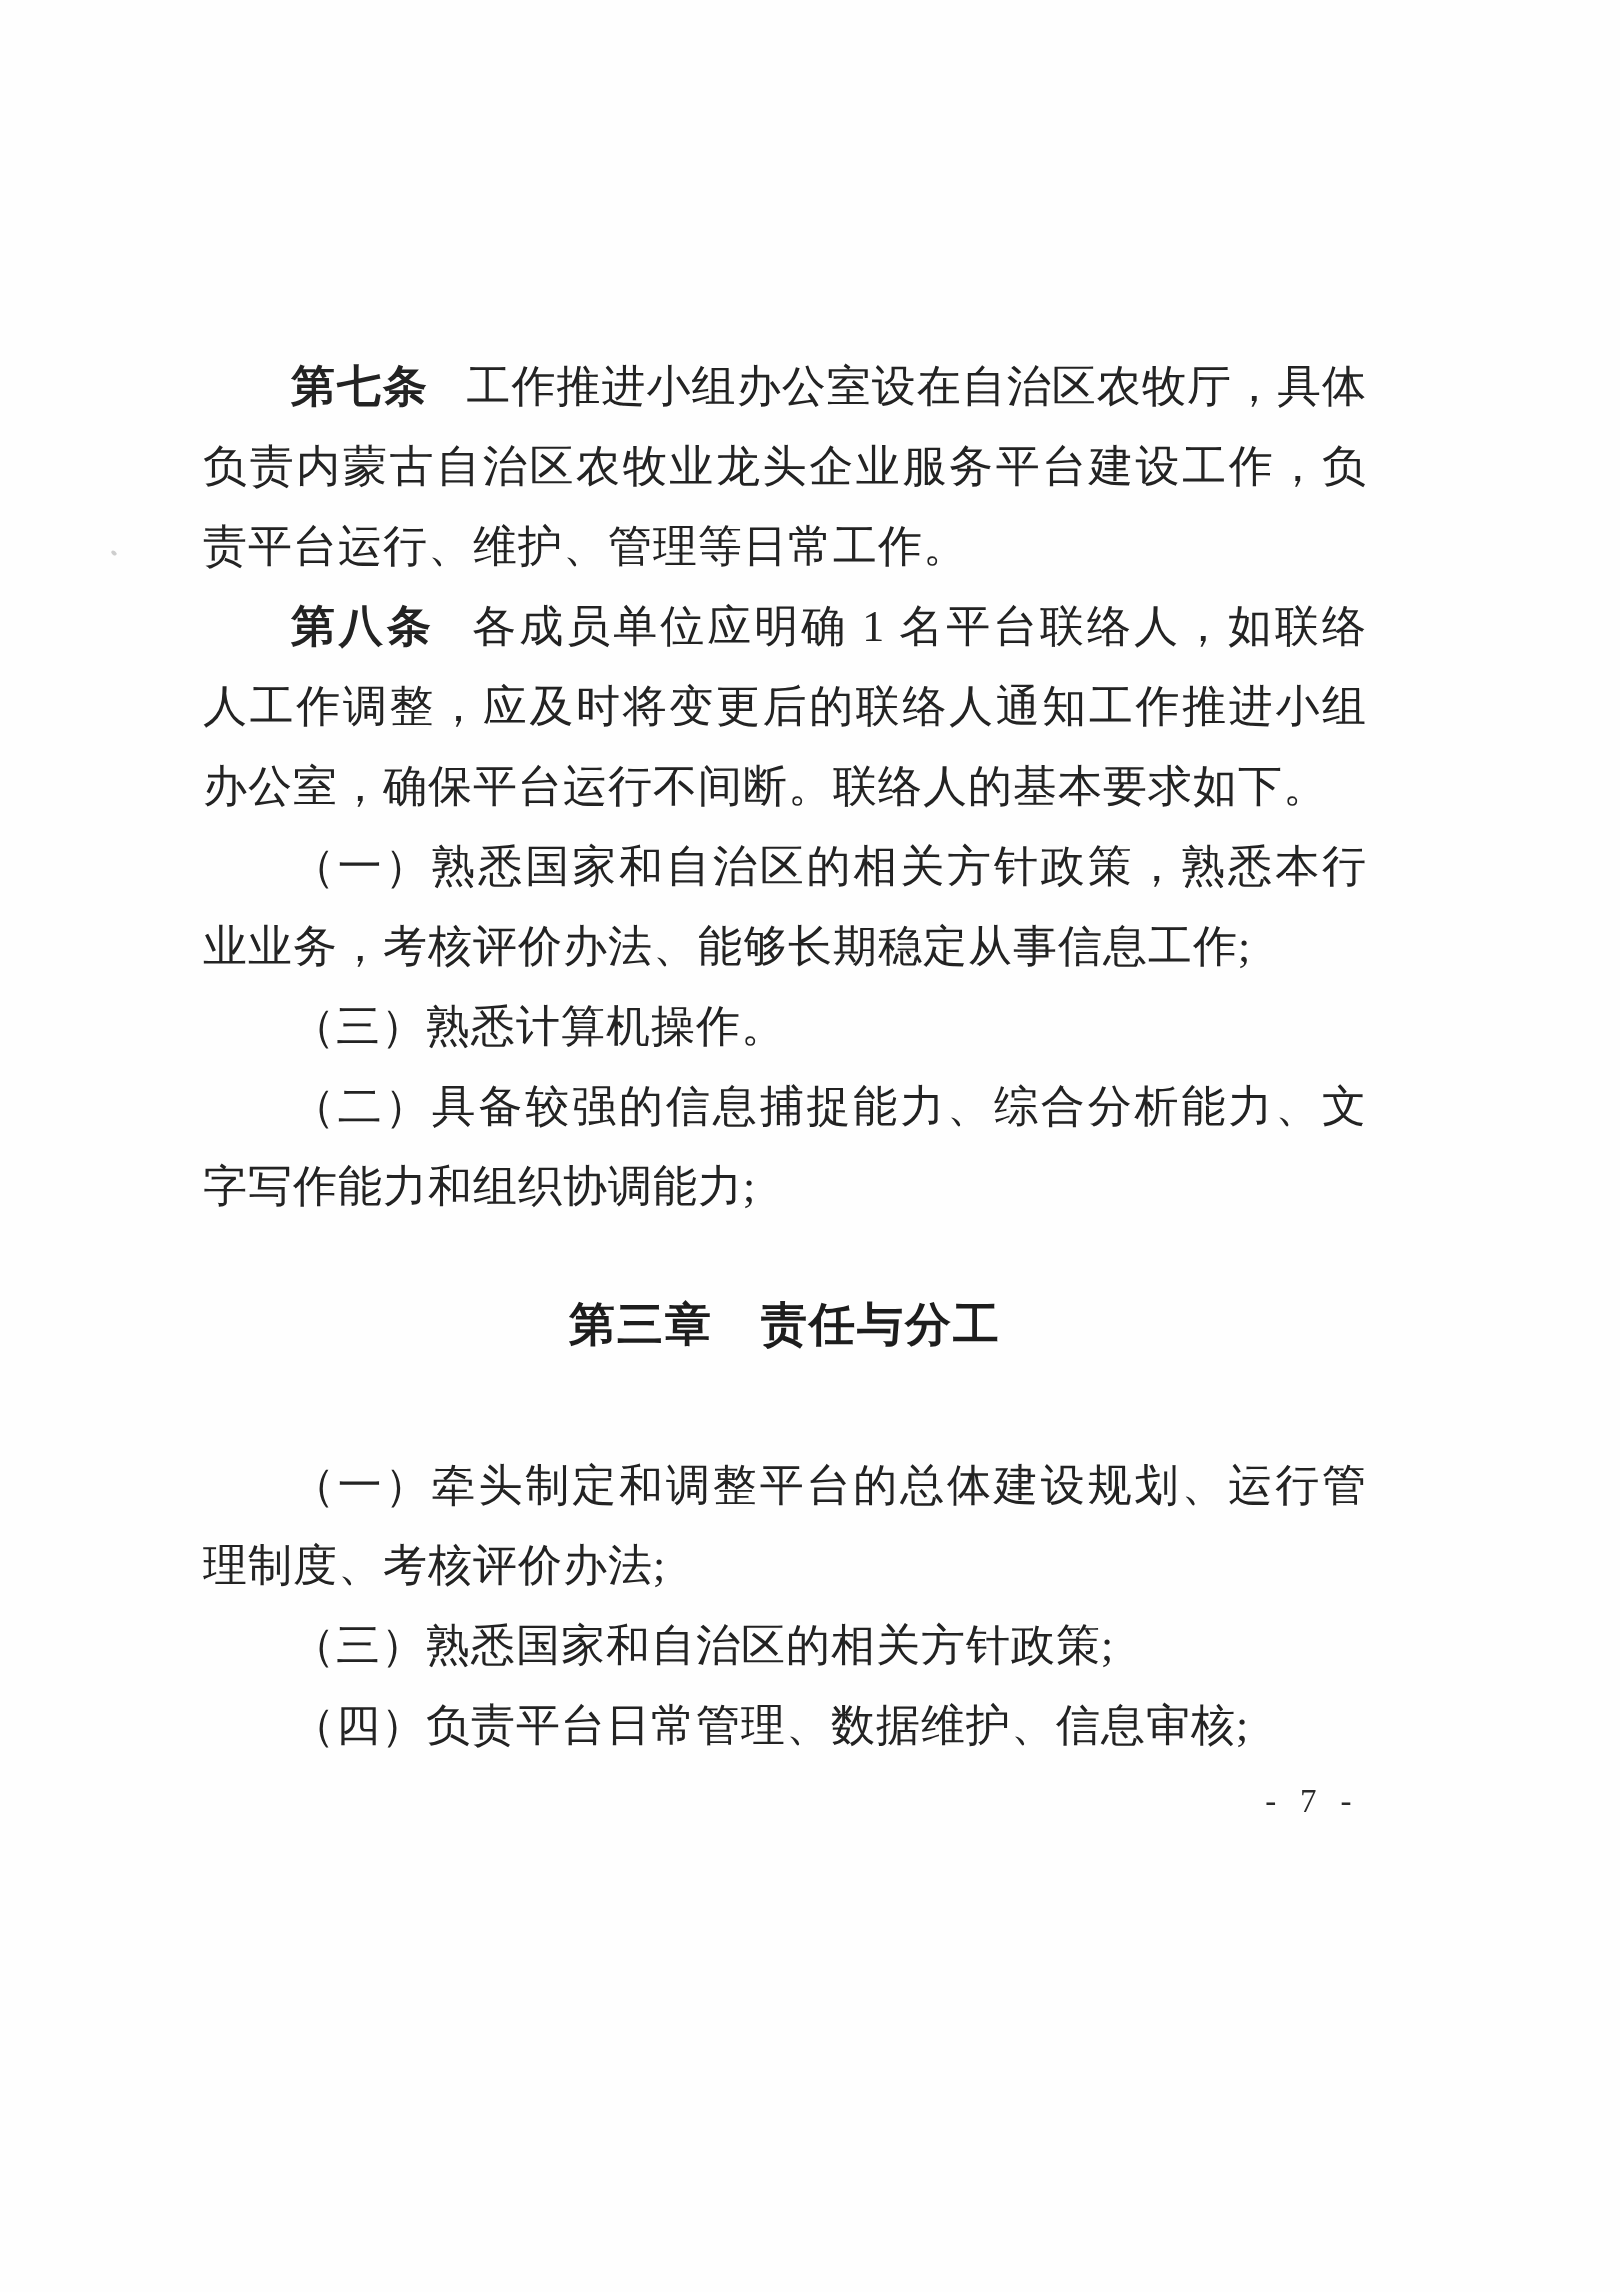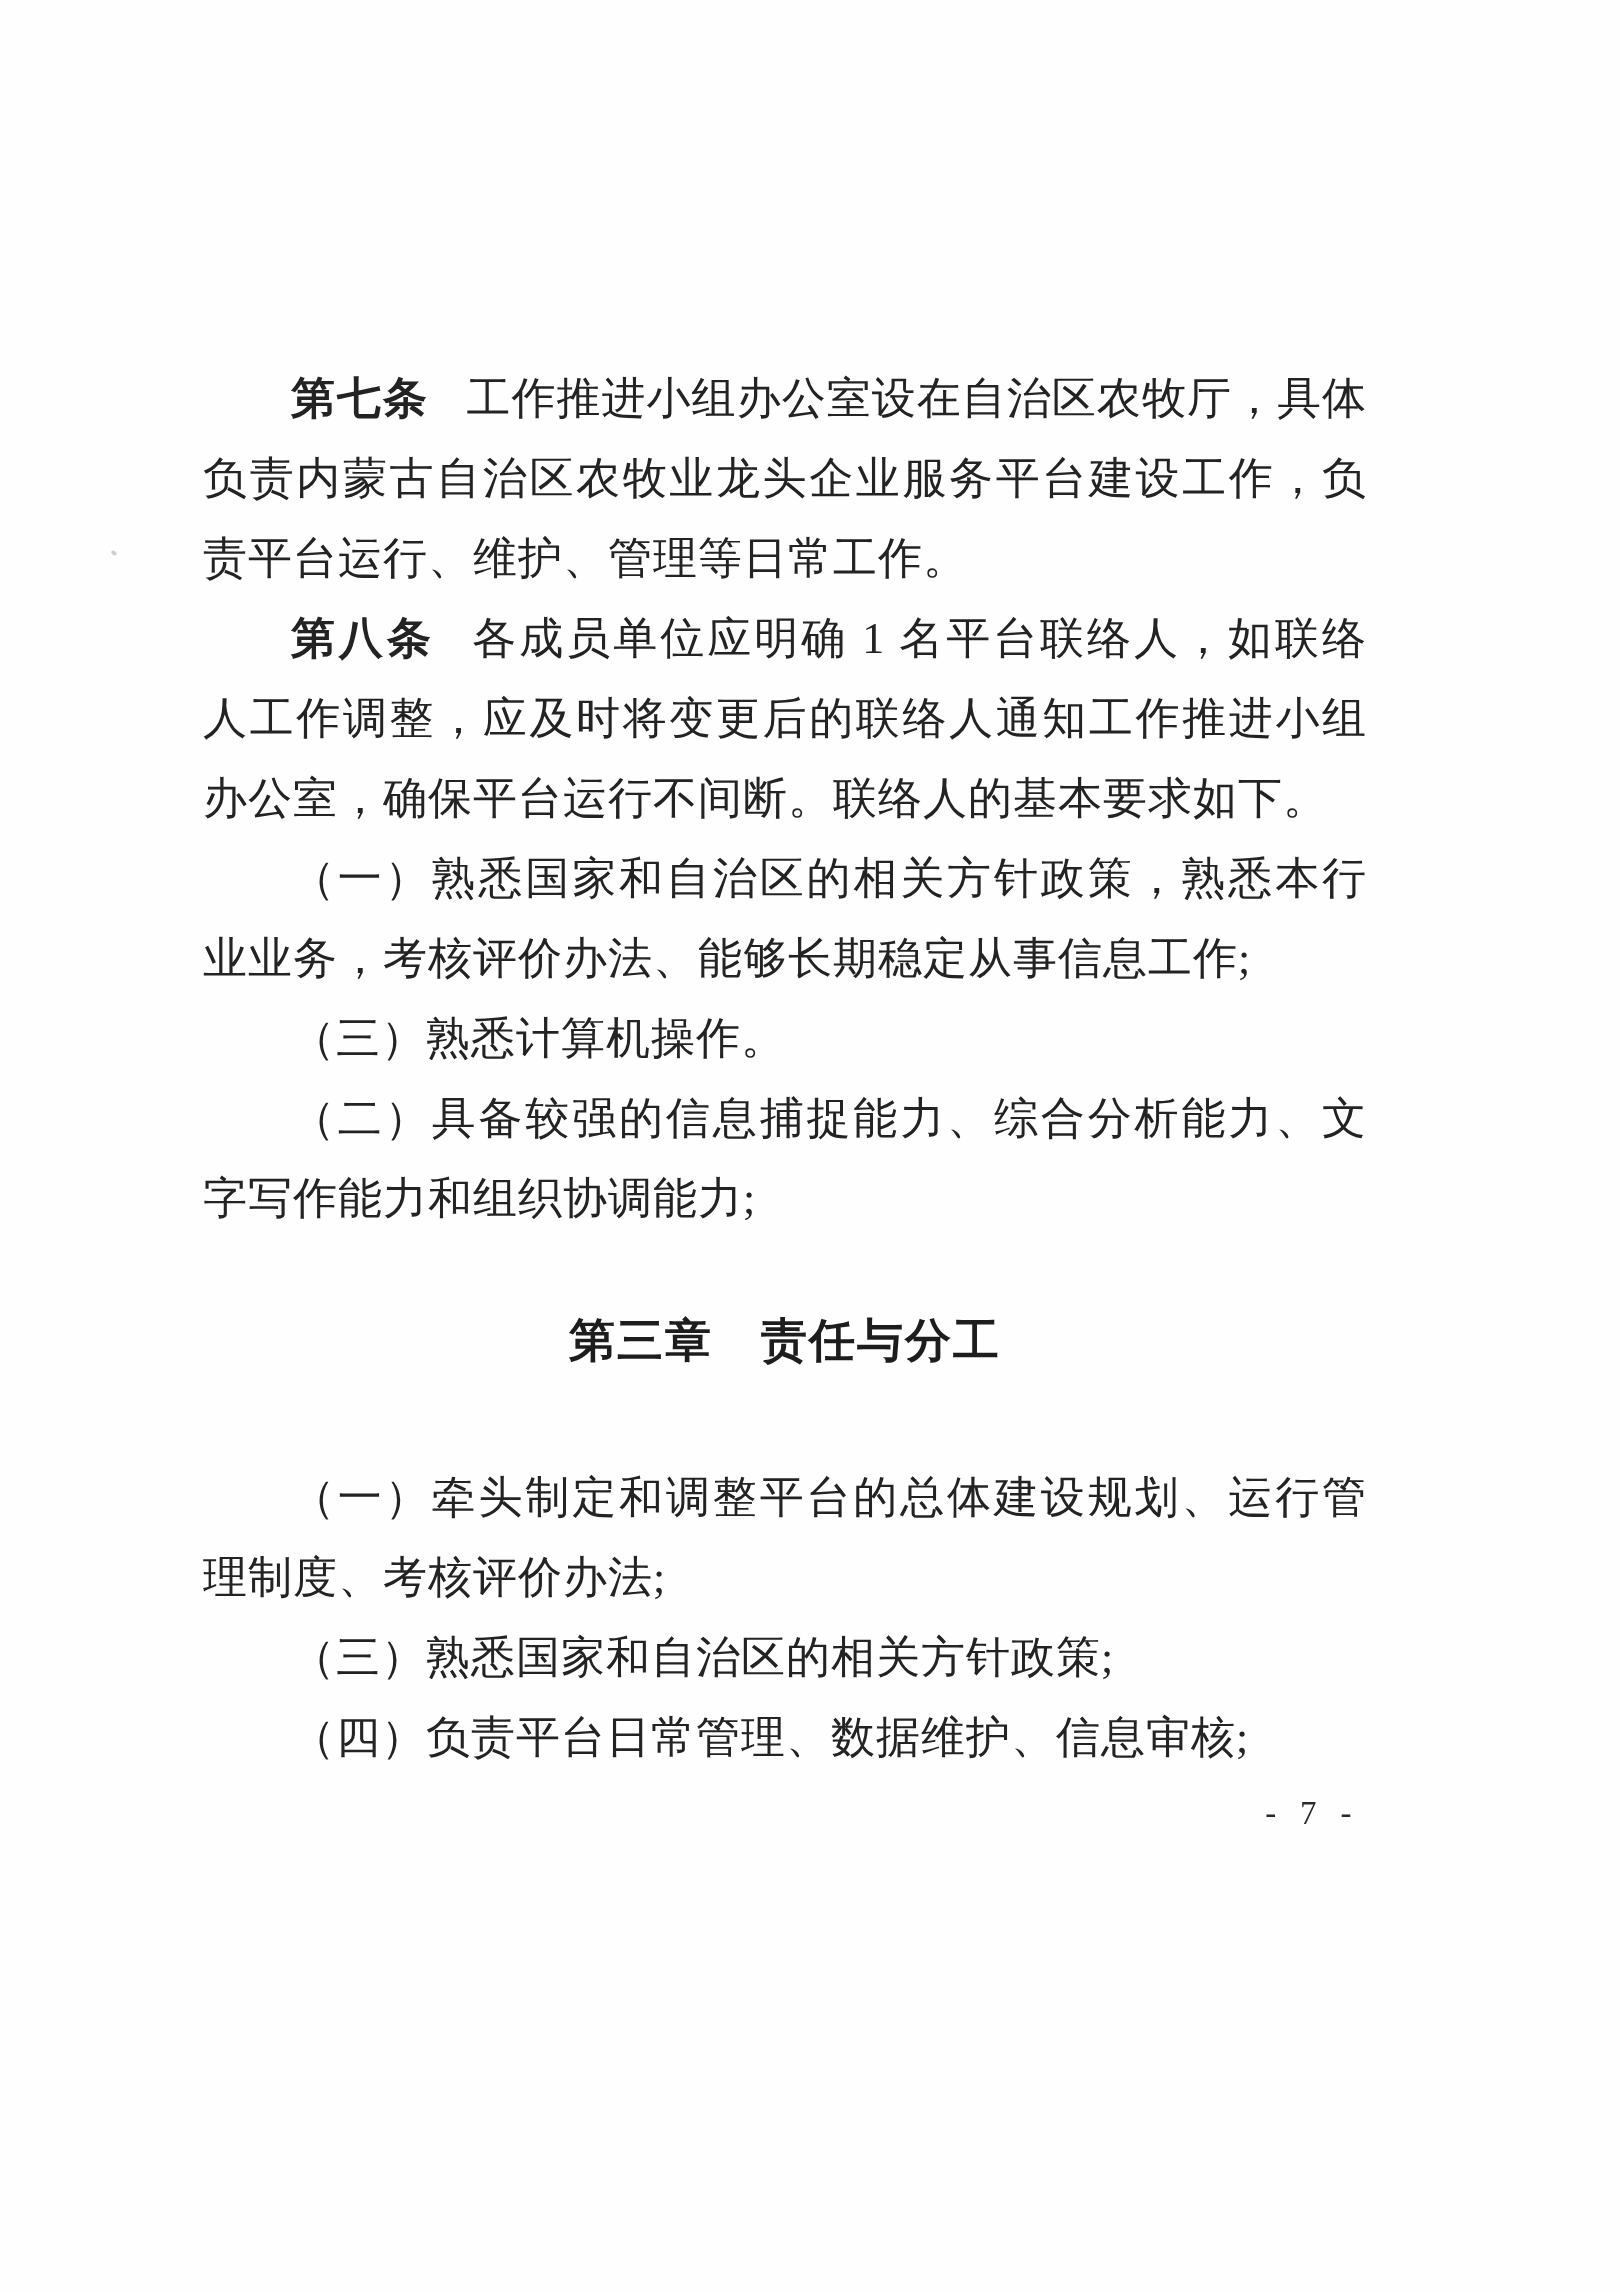--- a/index.html
+++ b/index.html
@@ -12,21 +12,21 @@
     width: 1620px;
     height: 2293px;
     background: #fefefe;
     overflow: hidden;
     font-family: "Liberation Serif", "DejaVu Serif", serif;
     color: #232323;
   }
   .content {
     position: absolute;
     left: 203px;
-    top: 16px;
+    top: 4px;
     width: 1164px;
     padding-top: 343px;
     box-sizing: content-box;
   }
   .para {
     margin: 0;
     font-size: 44px;
     line-height: 80px;
     letter-spacing: 1px;
     text-align: justify;
@@ -42,21 +42,21 @@
     display: none;
     margin-right: 0;
   }
   .chapter {
     margin: 61px 0 78px 0;
     font-size: 46px;
     line-height: 80px;
     font-weight: 700;
     letter-spacing: 2px;
     text-align: center;
-    font-family: Liberation Sans, sans-serif;
+    font-family: Liberation Mono, monospace;
     color: #1d1d1d;
   }
   .pagenum {
     margin-top: 15.7px;
     padding-right: 7.8px;
     font-size: 33px;
     line-height: 39px;
     letter-spacing: 7.8px;
     text-align: right;
     color: #2a2a2a;

